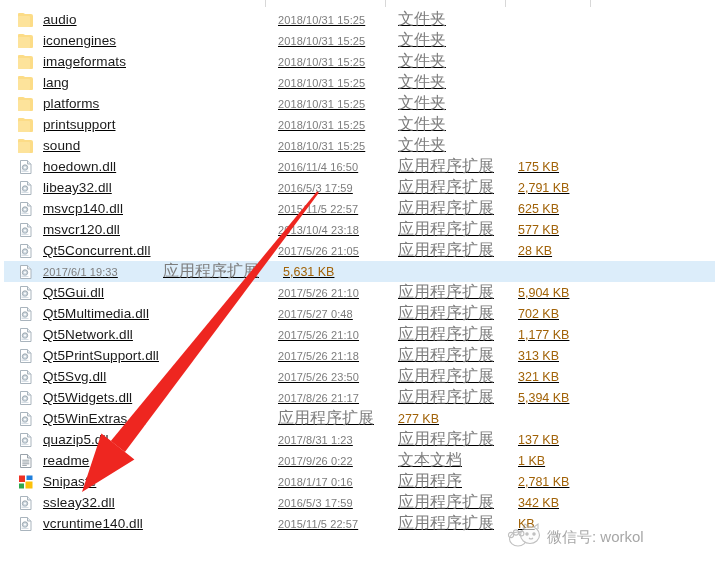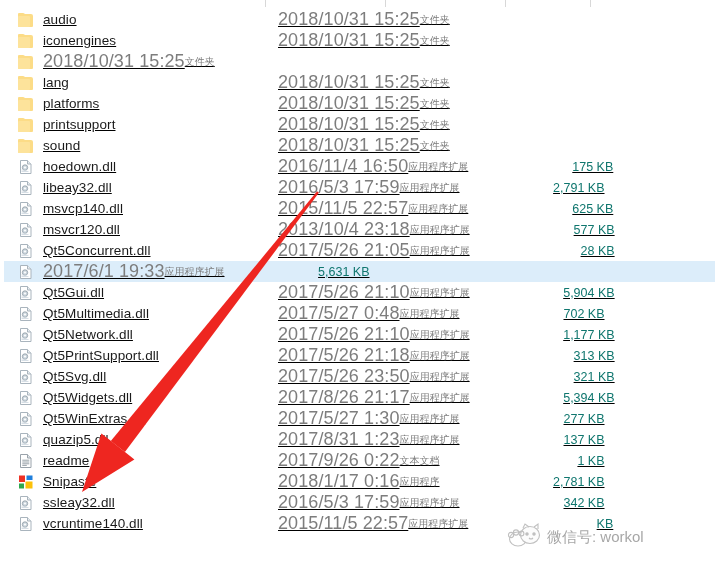--- a/index.html
+++ b/index.html
@@ -44,37 +44,36 @@
   .c-name{
     flex:0 0 235px;
     font-size:13.5px;
     color:#1a1a1a;
     white-space:nowrap;
     overflow:hidden;
     letter-spacing:.1px;
   }
   .c-date{
     flex:0 0 120px;
-    font-size:18px;
+    font-size:11px;
     color:#7d7d7d;
     white-space:nowrap;
     letter-spacing:.1px;
   }
   .c-type{
     flex:0 0 120px;
-    font-size:10px;
+    font-size:16px;
     color:#7d7d7d;
     white-space:nowrap;
   }
   .c-size{
     flex:0 0 85px;
     font-size:12.5px;
-    color:#0f766e;
+    color:#a16207;
     white-space:nowrap;
-    text-align:right;
   }
 
   
   .ic-folder{
     width:16px;height:14px;
     margin-top:1px;
   }
   .ic-folder .back{
     position:absolute;left:0;top:1px;
     width:15px;height:13px;
@@ -155,20 +154,21 @@
         <span class="c-date">2018/10/31 15:25</span>
         <span class="c-type">文件夹</span>
         <span class="c-size"></span>
       </div>
       <div class="row">
         <span class="c-icon ic-folder">
           <span class="back"></span>
           <span class="tab"></span>
           <span class="front"></span>
         </span>
+        <span class="c-name">imageformats</span>
         <span class="c-date">2018/10/31 15:25</span>
         <span class="c-type">文件夹</span>
         <span class="c-size"></span>
       </div>
       <div class="row">
         <span class="c-icon ic-folder">
           <span class="back"></span>
           <span class="tab"></span>
           <span class="front"></span>
         </span>
@@ -393,21 +393,20 @@
         <span class="c-icon ic-dll">
           <svg width="16" height="16" viewBox="0 0 16 16">
             <path d="M2.5 1.5 h7 l3.5 3.5 v9.5 h-10.5 z" fill="#ffffff" stroke="#a9b4bd" stroke-width="1"></path>
             <path d="M9.5 1.5 v3.5 h3.5" fill="#e9eef2" stroke="#a9b4bd" stroke-width="1"></path>
             <circle cx="7" cy="8.5" r="2.7" fill="#ccd6de" stroke="#8e9aa3" stroke-width="0.8"></circle>
             <circle cx="7" cy="8.5" r="1" fill="#ffffff"></circle>
             <path d="M3.5 12.5 h7 M3.5 11 h5" stroke="#ccd6de" stroke-width="0.8"></path>
           </svg>
         </span>
         <span class="c-name">Qt5WinExtras.dll</span>
-        <span class="c-date">2017/5/27 1:30</span>
         <span class="c-type">应用程序扩展</span>
         <span class="c-size">277 KB</span>
       </div>
       <div class="row">
         <span class="c-icon ic-dll">
           <svg width="16" height="16" viewBox="0 0 16 16">
             <path d="M2.5 1.5 h7 l3.5 3.5 v9.5 h-10.5 z" fill="#ffffff" stroke="#a9b4bd" stroke-width="1"></path>
             <path d="M9.5 1.5 v3.5 h3.5" fill="#e9eef2" stroke="#a9b4bd" stroke-width="1"></path>
             <circle cx="7" cy="8.5" r="2.7" fill="#ccd6de" stroke="#8e9aa3" stroke-width="0.8"></circle>
             <circle cx="7" cy="8.5" r="1" fill="#ffffff"></circle>

